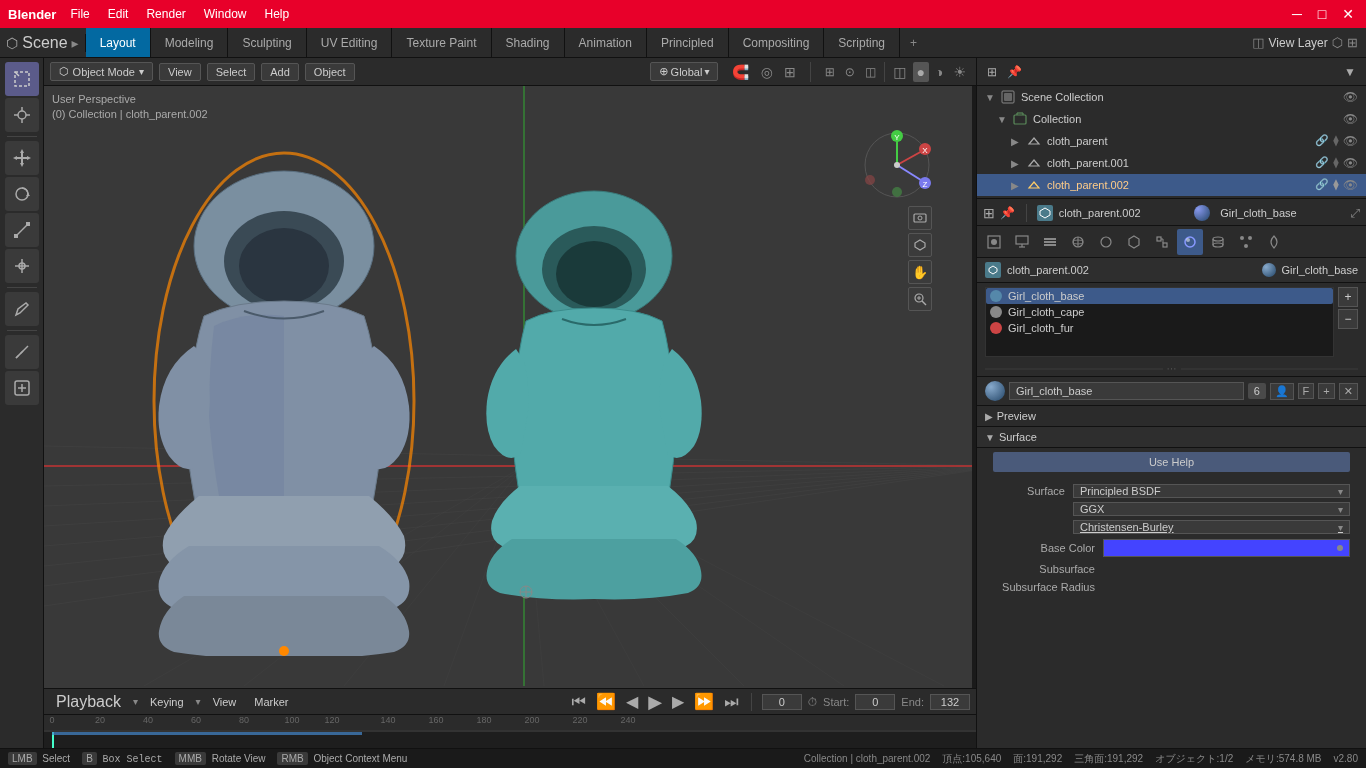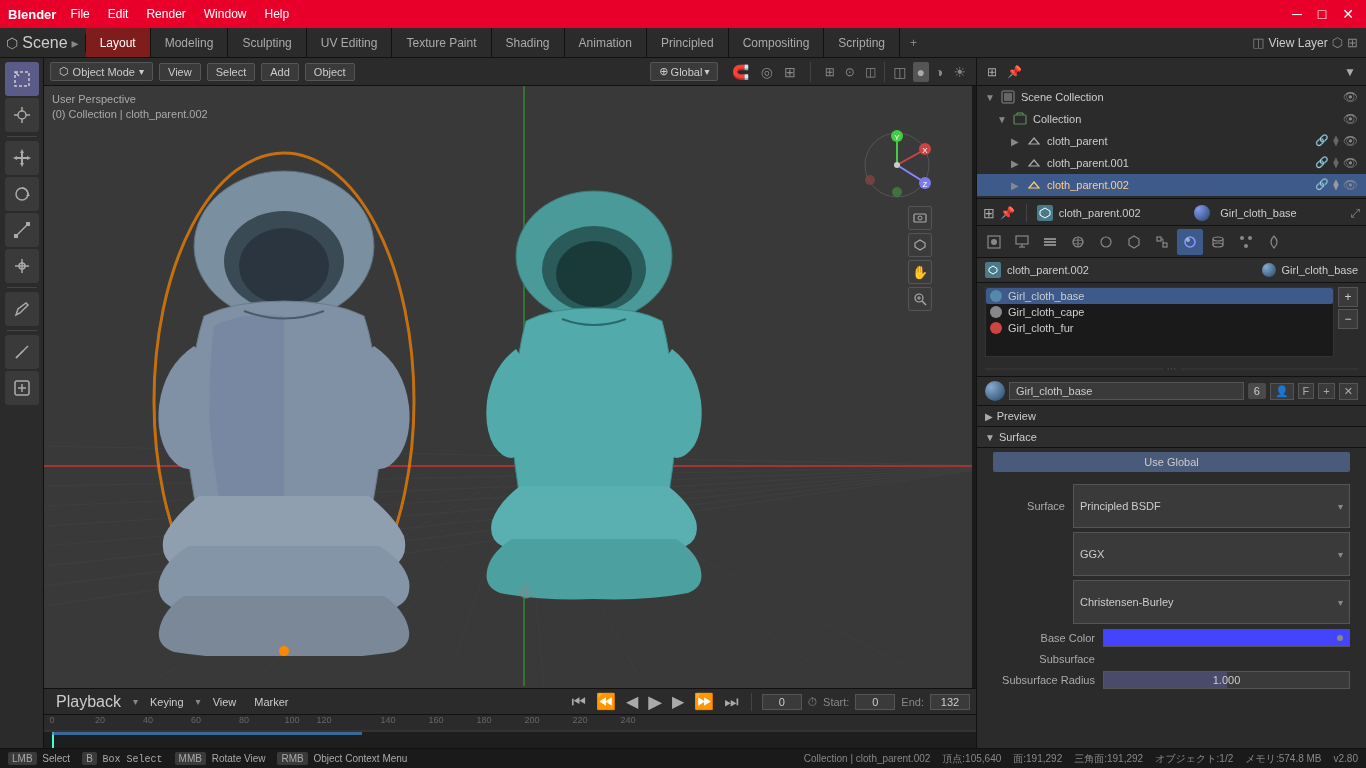--- a/index.html
+++ b/index.html
@@ -17,21 +17,21 @@
     #titlebar-right span { color: white; font-size: 14px; padding: 2px 8px; cursor: pointer; }
 
     
     #workspace-tabs {
       width: 100%; height: 30px; background: #2b2b2b; display: flex; align-items: center; border-bottom: 1px solid #111;
     }
     #workspace-tabs .tab {
       padding: 4px 14px; font-size: 12px; color: #aaa; cursor: pointer; height: 100%; display: flex; align-items: center;
       border-right: 1px solid #111;
     }
-    #workspace-tabs .tab.active { background: #7f1d1d; color: #fff; }
+    #workspace-tabs .tab.active { background: #0369a1; color: #fff; }
     #workspace-tabs .tab-add { padding: 4px 10px; color: #888; cursor: pointer; }
     #workspace-tabs .right-tabs { margin-left: auto; display: flex; align-items: center; }
 
     
     #main-layout { display: flex; width: 100%; height: calc(768px - 28px - 30px); }
 
     
     #left-toolbar {
       width: 44px; background: #2b2b2b; display: flex; flex-direction: column; align-items: center;
       padding: 4px 0; gap: 2px; border-right: 1px solid #111; flex-shrink: 0;
@@ -102,21 +102,21 @@
 
     
     #surface-section { padding: 0 8px; }
     .surface-header { display: flex; align-items: center; padding: 4px 0; cursor: pointer; }
     .surface-header .arrow { color: #aaa; font-size: 10px; margin-right: 4px; }
     .surface-label { color: #ccc; font-size: 11px; }
     .use-nodes-btn { width: 100%; background: #4a5a7a; border: none; color: #ccc; padding: 4px; font-size: 11px; cursor: pointer; border-radius: 2px; margin-bottom: 6px; }
 
     .prop-row { display: flex; align-items: center; padding: 3px 0; }
     .prop-label { width: 120px; color: #aaa; font-size: 11px; text-align: right; padding-right: 8px; }
-    .prop-dropdown { width: 100%; background: #3a3a3a; border: 1px solid #555; color: #ccc; padding: 15px 6px; font-size: 11px; display: flex; align-items: center; justify-content: space-between; cursor: pointer; }
+    .prop-dropdown { width: 100%; background: #3a3a3a; border: 1px solid #555; color: #ccc; padding: 0 6px; font-size: 11px; display: flex; align-items: center; justify-content: space-between; cursor: pointer; }
     .prop-slider { flex: 1; background: #3a3a3a; border: 1px solid #555; height: 18px; position: relative; }
     .prop-slider-fill { height: 100%; background: #4a4a6a; }
     .prop-slider-text { position: absolute; top: 0; left: 0; right: 0; bottom: 0; display: flex; align-items: center; justify-content: center; font-size: 11px; color: #ccc; }
     .prop-dot { position: absolute; right: 6px; top: 50%; transform: translateY(-50%); width: 6px; height: 6px; border-radius: 50%; background: #888; cursor: pointer; }
 
     
     #statusbar {
       position: absolute; bottom: 0; left: 0; right: 0; height: 20px;
       background: #1a1a1a; border-top: 1px solid #111; display: flex; align-items: center;
       padding: 0 8px; gap: 12px; font-size: 10px; color: #888; z-index: 20;
@@ -488,21 +488,21 @@
 
       <div style="position:relative;height:50px;">
 
         <div style="height:16px;background:#2b2b2b;position:relative;overflow:hidden;border-bottom:1px solid #333;">
           <div class="tl-tick" style="left:8px;">0</div>
           <div class="tl-tick" style="left:56px;">20</div>
           <div class="tl-tick" style="left:104px;">40</div>
           <div class="tl-tick" style="left:152px;">60</div>
           <div class="tl-tick" style="left:200px;">80</div>
           <div class="tl-tick" style="left:248px;">100</div>
-          <div class="tl-tick" style="left:280px;">120</div>
+          <div class="tl-tick" style="left:288px;">120</div>
           <div class="tl-tick" style="left:344px;">140</div>
           <div class="tl-tick" style="left:392px;">160</div>
           <div class="tl-tick" style="left:440px;">180</div>
           <div class="tl-tick" style="left:488px;">200</div>
           <div class="tl-tick" style="left:536px;">220</div>
           <div class="tl-tick" style="left:584px;">240</div>
         </div>
 
         <div style="height:34px;background:#1e1e1e;position:relative;margin:0;border-top:1px solid #333;">
 
@@ -756,64 +756,60 @@
       </div>
 
       <div class="surface-header" style="padding:4px 8px;border-bottom:1px solid #111;background:#2e2e2e;">
         <span class="arrow">▼</span>
         <span class="surface-label">Surface</span>
       </div>
 
       <div id="surface-section">
 
         <div style="padding:4px 8px;">
-          <button class="use-nodes-btn">Use Global</button>
+          <button class="use-nodes-btn">Use Help</button>
         </div>
 
         <div class="prop-row-full" style="padding:2px 8px;display:flex;align-items:center;">
           <span class="prop-label" style="width:80px;color:#aaa;font-size:11px;text-align:right;padding-right:8px;">Surface</span>
           <div class="prop-dropdown" style="flex:1;">
             <span>Principled BSDF</span>
             <span style="font-size:10px;color:#888;">▾</span>
           </div>
         </div>
 
         <div style="padding:2px 8px;display:flex;align-items:center;">
           <span style="width:80px;"></span>
           <div class="prop-dropdown" style="flex:1;">
             <span>GGX</span>
             <span style="font-size:10px;color:#888;">▾</span>
           </div>
         </div>
 
         <div style="padding:2px 8px;display:flex;align-items:center;">
           <span style="width:80px;"></span>
-          <div class="prop-dropdown" style="flex:1;">
+          <div class="prop-dropdown" style="flex:1;text-decoration:underline;">
             <span>Christensen-Burley</span>
             <span style="font-size:10px;color:#888;">▾</span>
           </div>
         </div>
 
         <div class="prop-row" style="padding:3px 8px;">
           <span class="prop-label" style="width:110px;color:#aaa;font-size:11px;text-align:right;padding-right:8px;">Base Color</span>
           <div style="flex:1;height:18px;background:#4444ff;border:1px solid #555;cursor:pointer;position:relative;">
             <div class="prop-dot"></div>
           </div>
         </div>
 
         <div class="prop-row" style="padding:3px 8px;">
           <span class="prop-label" style="width:110px;color:#aaa;font-size:11px;text-align:right;padding-right:8px;">Subsurface</span>
         </div>
 
         <div class="prop-row" style="padding:3px 8px;">
           <span class="prop-label" style="width:110px;color:#aaa;font-size:11px;text-align:right;padding-right:8px;">Subsurface Radius</span>
-          <div class="prop-slider" style="flex:1;">
-            <div class="prop-slider-fill" style="width:50%;"></div>
-            <div class="prop-slider-text">1.000</div>
-          </div>
         </div>
 
       </div>
     </div>
   </div>
 </div>
 
 <div id="statusbar">
   <span style="color:#aaa;">
     <span style="background:#3a3a3a;padding:1px 4px;border-radius:2px;font-size:10px;">LMB</span>

